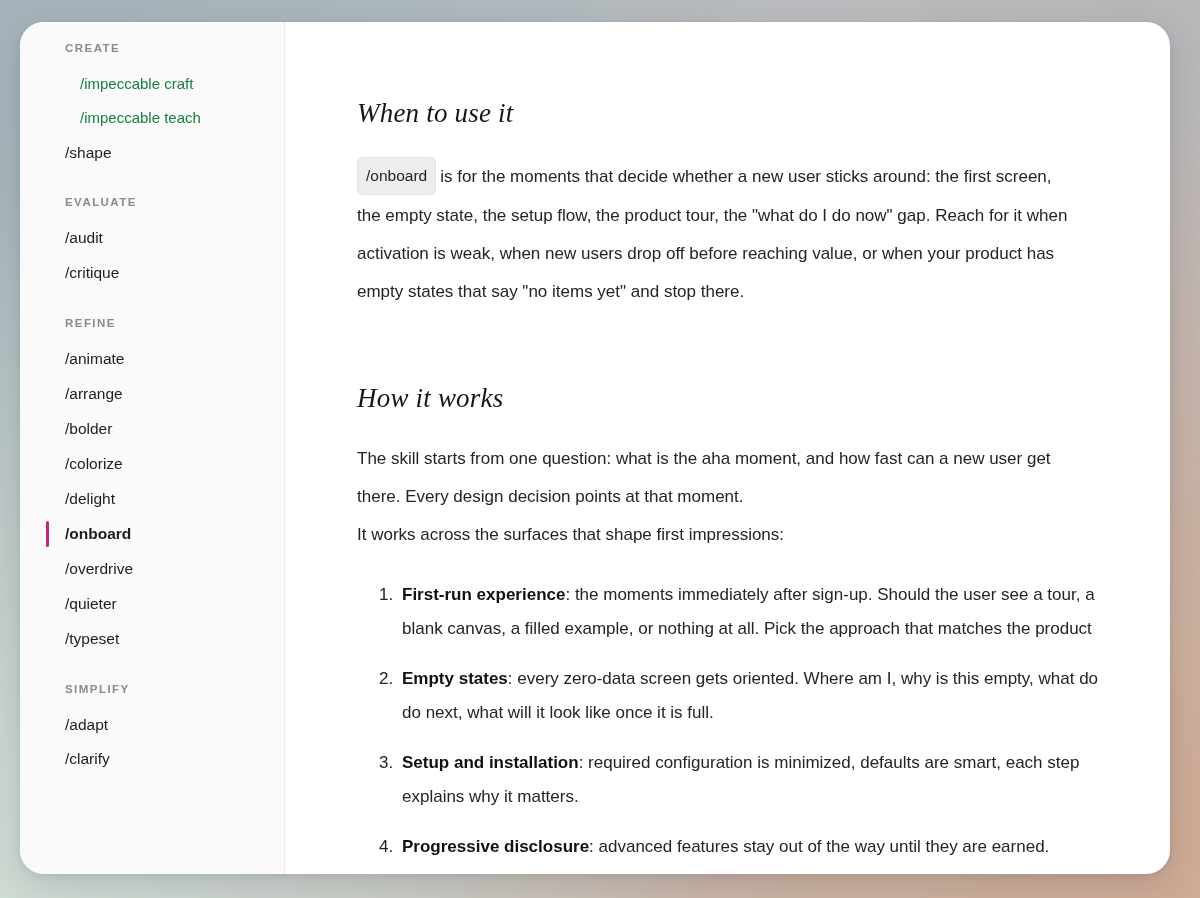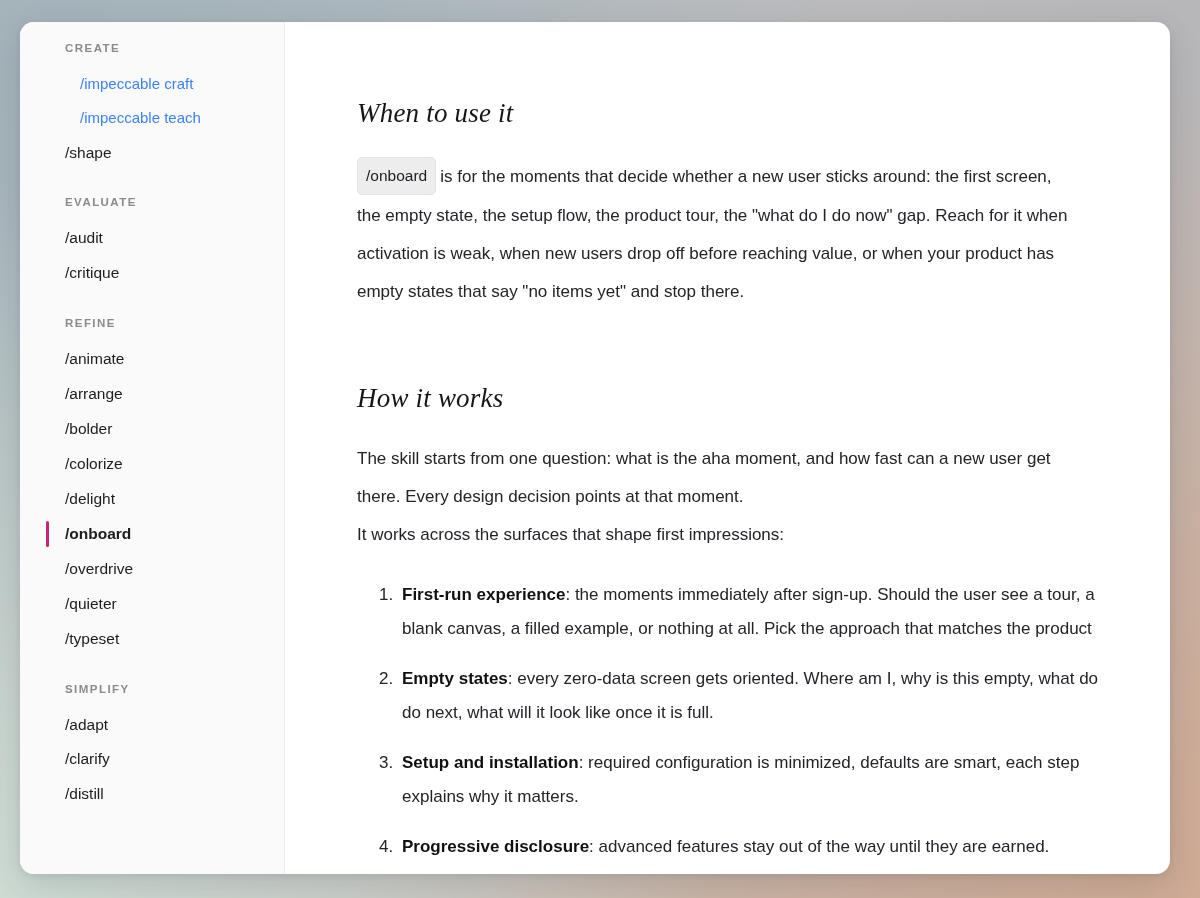--- a/index.html
+++ b/index.html
@@ -21,21 +21,21 @@
   }
 
   
   .app-card {
     position: absolute;
     left: 20px;
     top: 22px;
     width: 1150px;
     height: 852px;
     background: #ffffff;
-    border-radius: 14px;
+    border-radius: 24px;
     box-shadow: 0 10px 34px rgba(40,45,55,0.16), 0 2px 6px rgba(40,45,55,0.08);
     overflow: hidden;
     display: flex;
   }
 
   
   .sidebar {
     width: 265px;
     flex: 0 0 265px;
     background: #fafafa;
@@ -62,21 +62,21 @@
     position: relative;
     font-size: 15.5px;
     color: #1d1d1f;
     padding: 7px 0 7px 45px;
     line-height: 1.35;
     white-space: nowrap;
     cursor: pointer;
   }
 
   .nav-item.sub {
-    color: #3b82f6;
+    color: #15803d;
     padding-left: 60px;
     font-size: 15px;
   }
 
   .nav-item.active {
     font-weight: 600;
   }
 
   .nav-item.active::before {
     content: "";
@@ -195,21 +195,20 @@
           <div class="nav-item">/delight</div>
           <div class="nav-item active">/onboard</div>
           <div class="nav-item">/overdrive</div>
           <div class="nav-item">/quieter</div>
           <div class="nav-item">/typeset</div>
         </div>
         <div class="nav-group g-simplify">
           <div class="section-label">SIMPLIFY</div>
           <div class="nav-item">/adapt</div>
           <div class="nav-item">/clarify</div>
-          <div class="nav-item">/distill</div>
         </div>
       </div>
   </nav>
 
   <main class="content">
     <article class="doc">
 
       <h2 class="doc-heading">When to use it</h2>
 
       <p class="doc-para">

